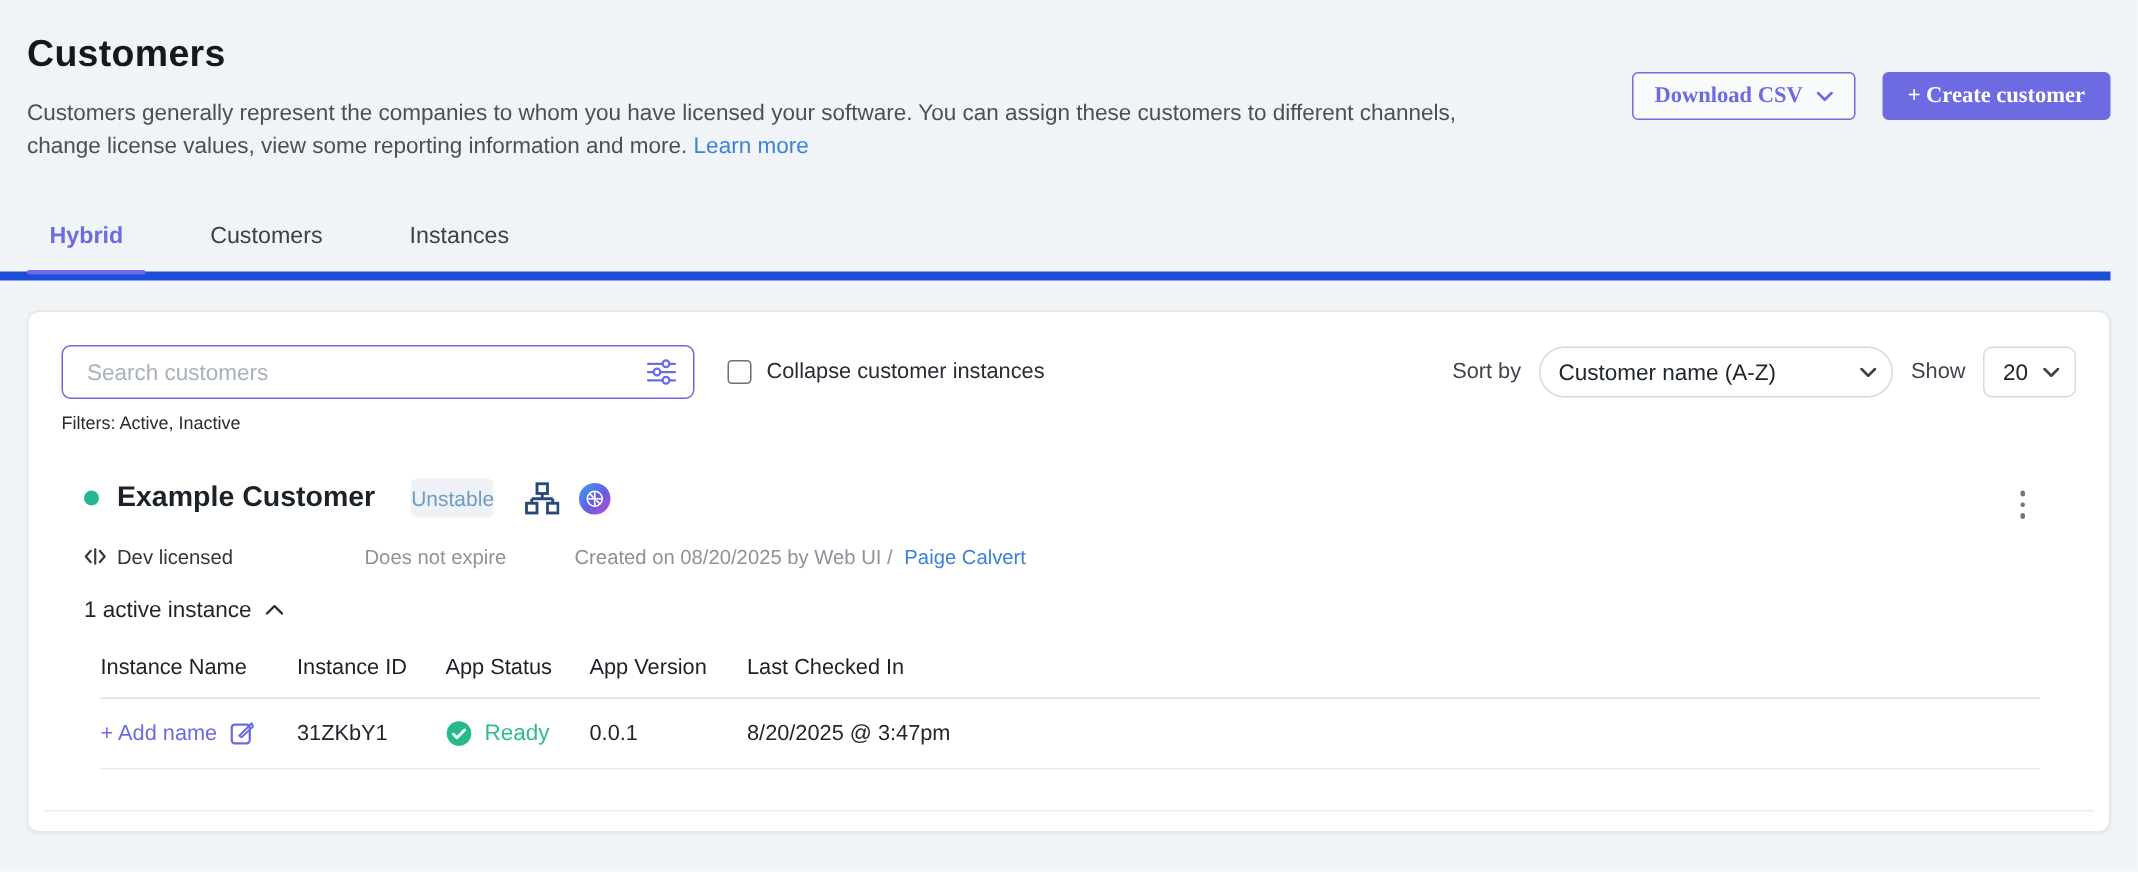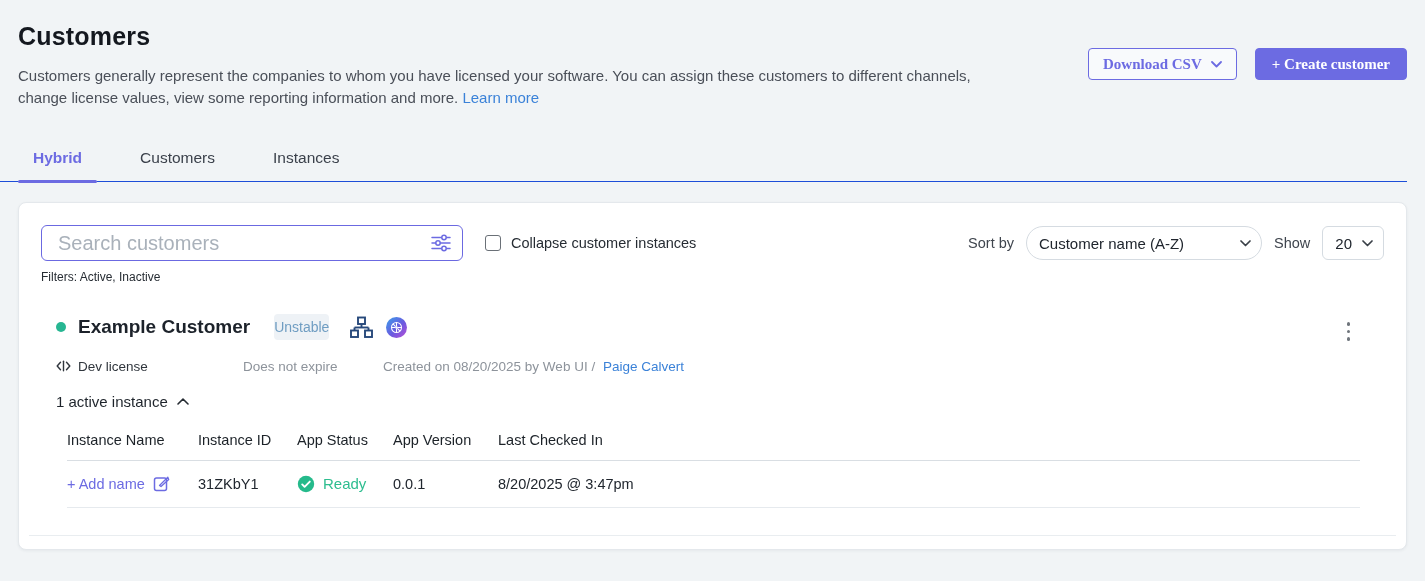--- a/index.html
+++ b/index.html
@@ -17,39 +17,39 @@
   .header { padding:22px 18px 0 18px; }
   .page-title { font-size:25px; font-weight:700; color:#14181f; letter-spacing:.2px; }
   .page-desc { margin-top:14px; width:958px; font-size:15px; line-height:22px; color:#4a4f58; }
   .link { color:#3b82d8; text-decoration:none; cursor:pointer; }
   .header-actions { position:absolute; top:48px; right:18px; display:flex; gap:18px; align-items:center; }
   .btn { height:32px; border-radius:4px; font-size:15px; font-weight:700; display:inline-flex; align-items:center; justify-content:center; cursor:pointer; font-family:Liberation Serif, serif; }
   .btn-outline { background:#f8fafc; border:1px solid #6c6be2; color:#6c6be2; padding:0 14px; gap:9px; }
   .btn-solid { background:#6c6be2; border:1px solid #6c6be2; color:#ffffff; padding:0 16px; }
 
   
-  .tabs { display:flex; padding:0 18px; margin-top:30px; border-bottom:1px solid #1d4ed8; width:1407px; }
+  .tabs { display:flex; padding:0 18px; margin-top:30px; border-bottom:6px solid #1d4ed8; width:1407px; }
   .tab { padding:10px 15px 14px 15px; margin-right:28px; font-size:15.5px; color:#3b414b; cursor:pointer; position:relative; }
   .tab.active { color:#6c6be2; font-weight:700; }
   .tab.active::after { content:""; position:absolute; left:0; right:0; bottom:-2px; height:3px; background:#6c6be2; border-radius:2px; }
 
   
   .card {
     margin:20px 18px 0 18px; width:1389px; height:348px;
     background:#ffffff; border:1px solid #e4e8ec; border-radius:8px;
     box-shadow:0 1px 3px rgba(40,50,60,.06);
     padding:22px 22px 0 22px; position:relative;
   }
 
   
   .toolbar { display:flex; align-items:center; }
   .search-wrap { position:relative; width:422px; }
   .search-input {
     width:422px; height:36px; border:1px solid #6b69e1; border-radius:6px;
-    padding:0 44px 0 16px; font-size:20px; color:#20262e; outline:none;
+    padding:0 44px 0 16px; font-size:15px; color:#20262e; outline:none;
     font-family:inherit; background:#fff;
   }
   .search-input::placeholder { color:#a9b1ba; }
   .search-filter-btn { position:absolute; right:12px; top:9px; cursor:pointer; display:flex; }
   .collapse-wrap { display:flex; align-items:center; margin-left:22px; gap:10px; }
   .checkbox {
     appearance:none; -webkit-appearance:none; width:16px; height:16px;
     border:1.5px solid #6a7077; border-radius:3px; background:#fff; cursor:pointer; margin:0;
   }
   .collapse-label { font-size:14.5px; color:#262c33; cursor:default; }
@@ -215,21 +215,21 @@
 
       <div class="license-row">
         <span class="license-type">
           <span style="display:flex;">
             <svg width="15" height="14" viewBox="0 0 15 14" fill="none" stroke="#30363d" stroke-width="1.4" stroke-linecap="round" stroke-linejoin="round">
               <path d="M4.5 3.2 1.2 7l3.3 3.8"></path>
               <path d="M10.5 3.2 13.8 7l-3.3 3.8"></path>
               <line x1="7.5" y1="2.2" x2="7.5" y2="11.8"></line>
             </svg>
           </span>
-          <span>Dev license</span>
+          <span>Dev licensed</span>
         </span>
         <span class="expiry">Does not expire</span>
         <span class="created">
           <span>Created on 08/20/2025 by Web UI /</span>
           <a class="link">Paige Calvert</a>
         </span>
       </div>
 
       <div class="instances-toggle">
         <span>1 active instance</span>

